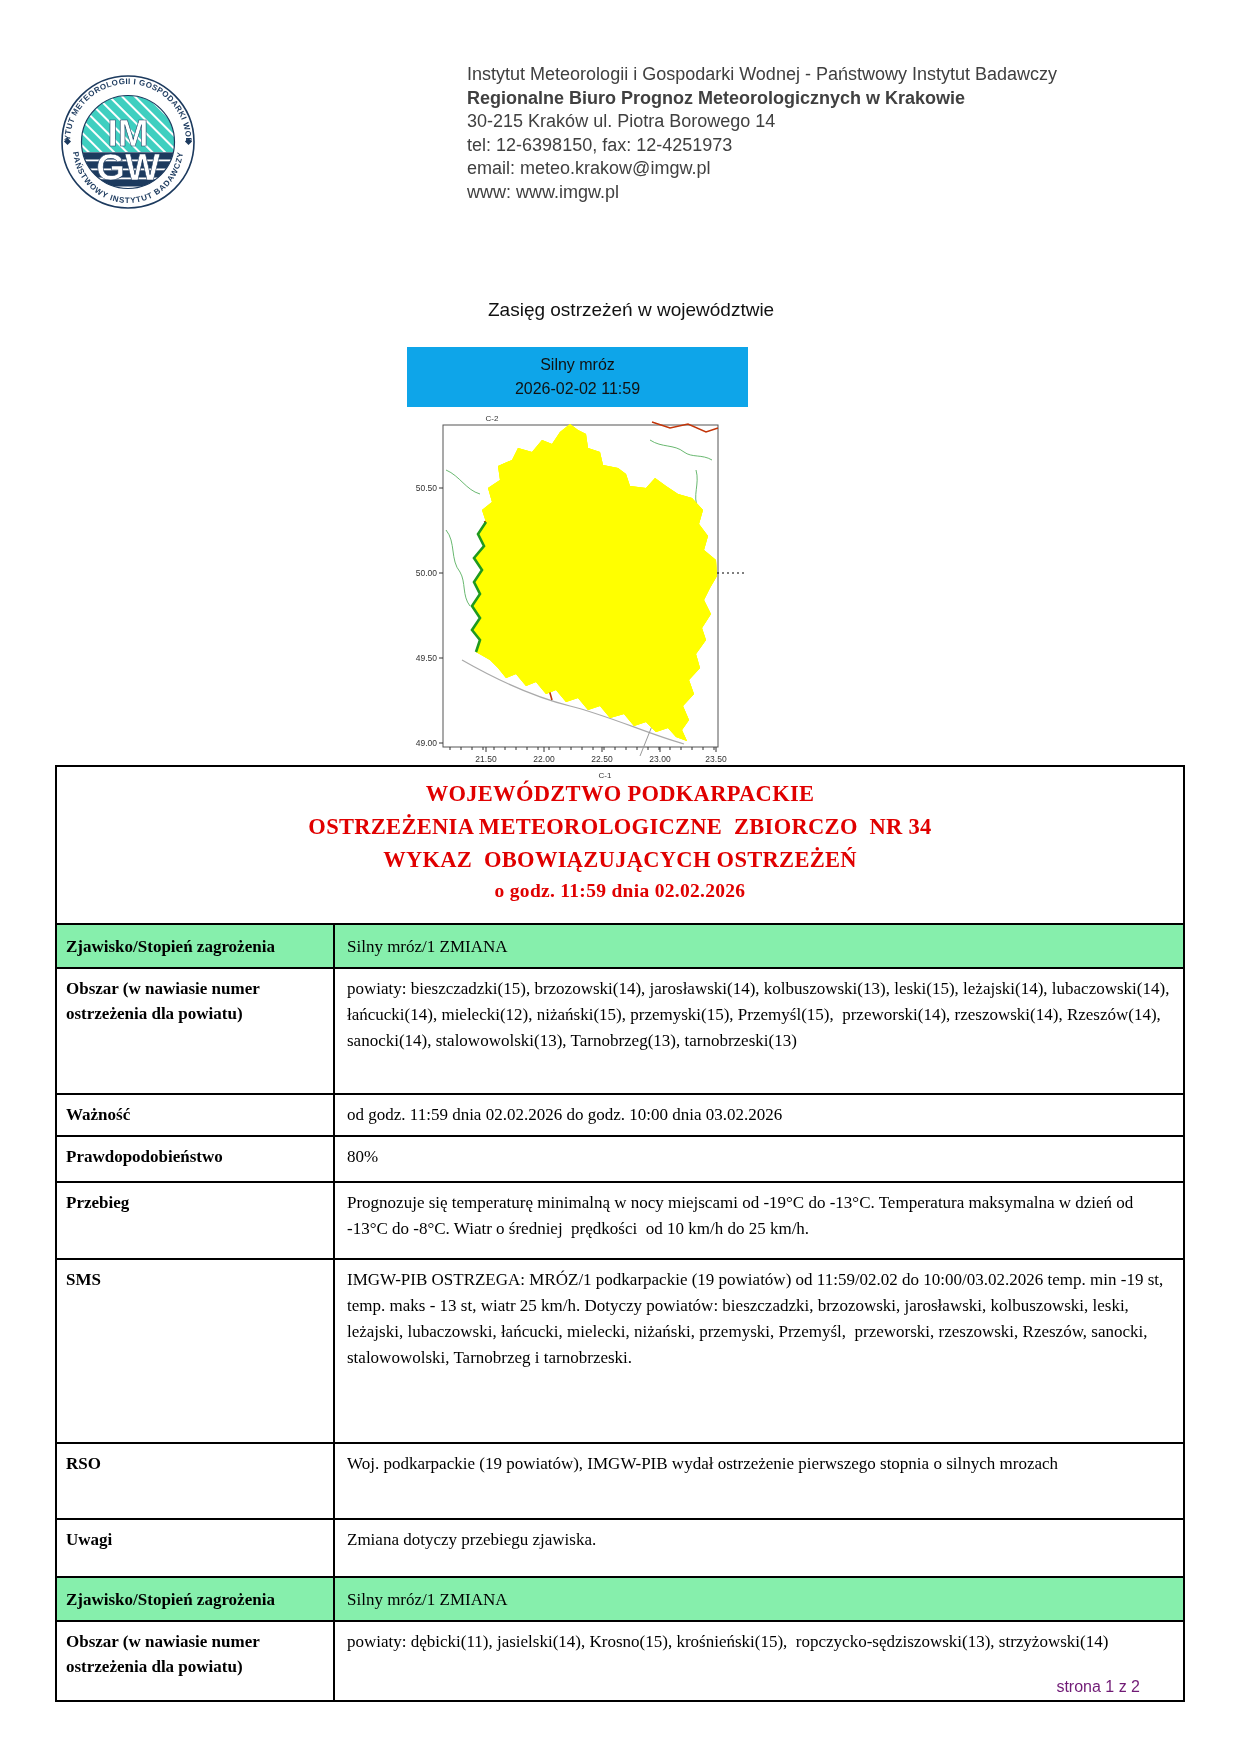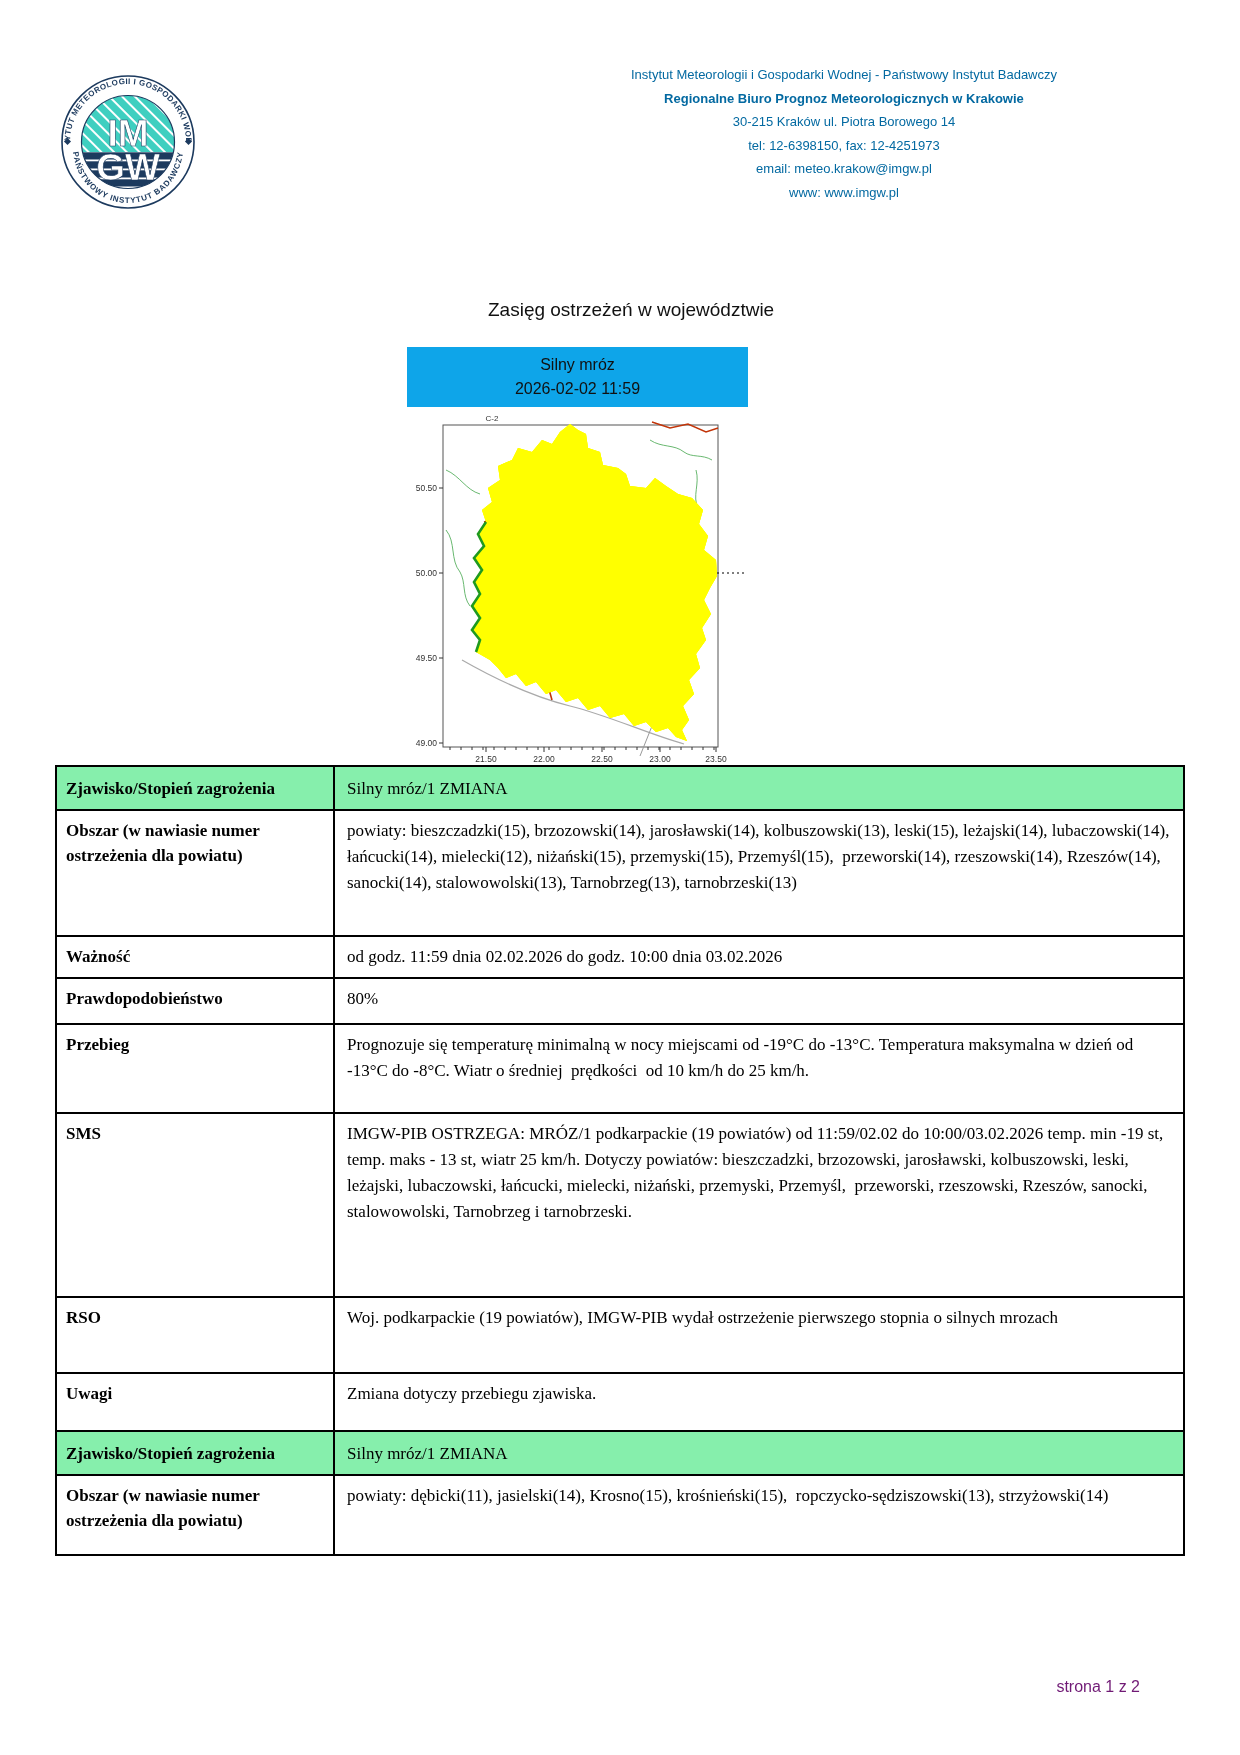--- a/index.html
+++ b/index.html
@@ -1,20 +1,20 @@
 <!DOCTYPE html>
 <html><head>
 <meta charset="utf-8">
 <style>
   html,body{margin:0;padding:0;background:#888;}
   .page{position:relative;width:1240px;height:1755px;background:#ffffff;overflow:hidden;
         font-family:"Liberation Sans",sans-serif;}
   
-  .hdr{position:absolute;top:63px;right:183px;text-align:center;color:#0369a1;
-       font-size:13px;line-height:23.5px;}
+  .hdr{position:absolute;top:63px;right:183px;text-align:left;color:#404040;
+       font-size:18px;line-height:23.5px;}
   .hdr .b{font-weight:bold;}
   .logo{position:absolute;left:58px;top:68px;width:140px;height:148px;}
   
   .sec-title{position:absolute;top:299px;left:488px;width:320px;text-align:left;
              font-size:19px;color:#111;}
   .map-caption{position:absolute;top:347px;left:407px;width:341px;height:60px;
                background:#0ea5e9;text-align:center;font-size:16px;color:#111;
                padding-top:6px;box-sizing:border-box;line-height:24px;}
   .map-wrap{position:absolute;left:400px;top:410px;width:345px;height:370px;}
   
@@ -165,20 +165,28 @@
     </g>
   </svg>
 
   <div class="tblwrap">
     <table class="warn">
       <colgroup>
           <col class="c1">
           <col>
         </colgroup>
       <tbody>
+          <tr>
+        <td colspan="2" class="title-cell" style="height:138px">
+          <div class="ttl-line">WOJEWÓDZTWO PODKARPACKIE</div>
+          <div class="ttl-line">OSTRZEŻENIA METEOROLOGICZNE  ZBIORCZO  NR 34</div>
+          <div class="ttl-line">WYKAZ  OBOWIĄZUJĄCYCH OSTRZEŻEŃ</div>
+          <div class="ttl-line small">o godz. 11:59 dnia 02.02.2026</div>
+        </td>
+      </tr>
       <tr class="hl" style="height:44px">
         <td class="lab">
               <span class="lv">Zjawisko/Stopień zagrożenia</span>
             </td>
         <td>
               <span class="val">Silny mróz/1 ZMIANA</span>
             </td>
       </tr>
       <tr style="height:126px">
         <td class="lab">
@@ -197,21 +205,21 @@
             </td>
       </tr>
       <tr style="height:46px">
         <td class="lab">
               <span class="lv">Prawdopodobieństwo</span>
             </td>
         <td>
               <span class="val">80%</span>
             </td>
       </tr>
-      <tr style="height:89px">
+      <tr style="height:77px">
         <td class="lab">
               <span class="lv">Przebieg</span>
             </td>
         <td>
               <span class="val">Prognozuje się temperaturę minimalną w nocy miejscami od -19°C do -13°C. Temperatura maksymalna w dzień od -13°C do -8°C. Wiatr o średniej  prędkości  od 10 km/h do 25 km/h.</span>
             </td>
       </tr>
       <tr style="height:184px">
         <td class="lab">
               <span class="lv">SMS</span>

